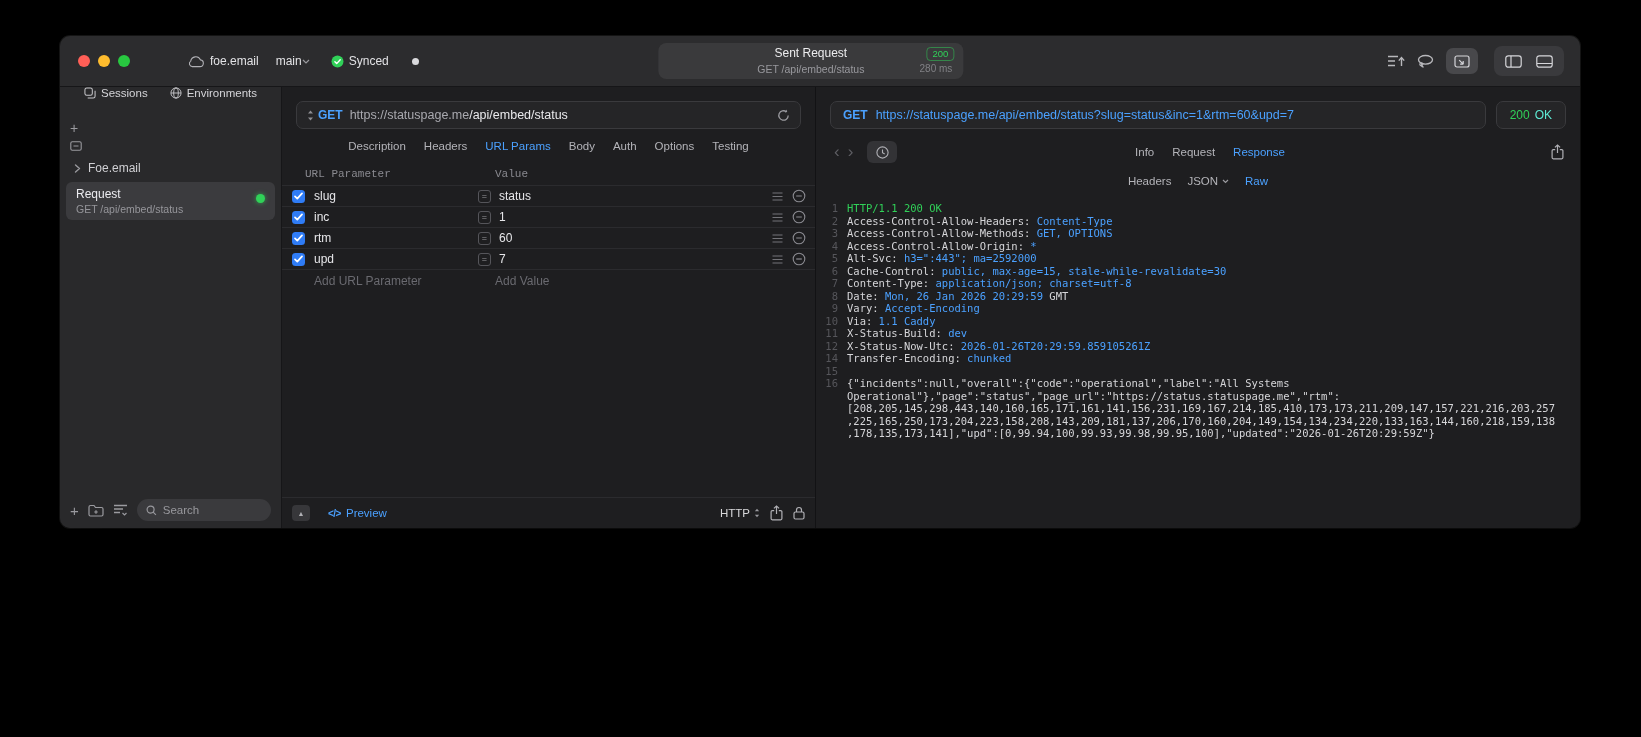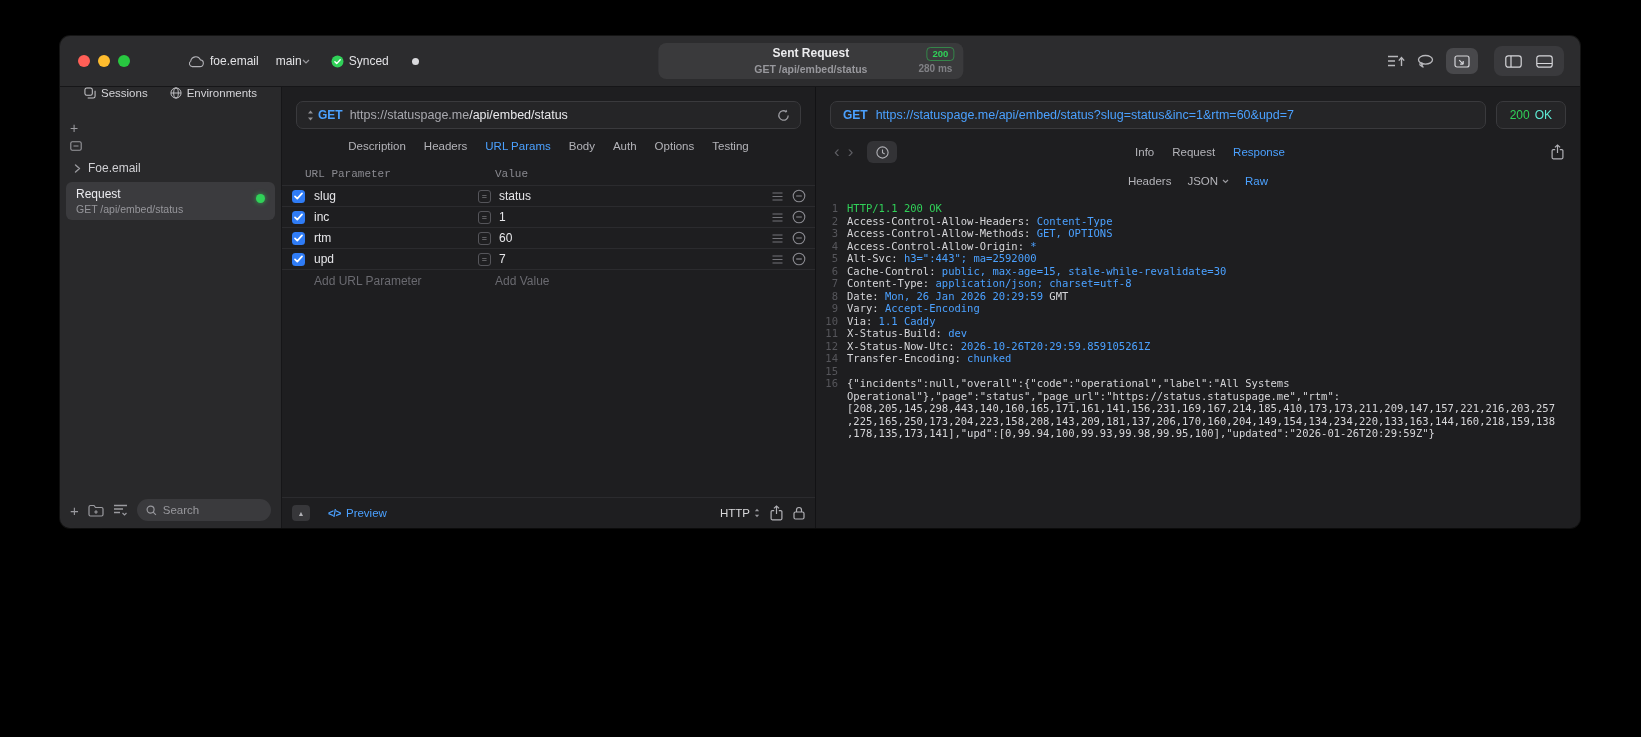--- a/index.html
+++ b/index.html
@@ -19,21 +19,21 @@
   .tl{width:12px;height:12px;border-radius:50%;display:inline-block;}
   .tl.red{background:#ff5f57}.tl.yellow{background:#febc2e}.tl.green{background:#28c840}
   .project{display:flex;align-items:center;gap:7px;margin-left:58px;color:#e2e2e5;font-size:12px;}
   .proj-group{display:flex;align-items:center;gap:5px;cursor:default;}
   .branch{display:flex;align-items:center;gap:0;margin-left:10px;}
   .synced{display:flex;align-items:center;gap:5px;margin-left:14px;}
   .unsaved-dot{width:7px;height:7px;border-radius:50%;background:#d9d9dc;margin-left:16px;}
   .capsule{
     position:absolute;left:50%;top:7px;transform:translateX(-53%);
     width:305px;height:36px;box-sizing:border-box;background:#3a3a3c;border-radius:8px;
-    padding:3px 9px;display:flex;flex-direction:column;justify-content:center;gap:1px;font-weight:bold;
+    padding:3px 9px;display:flex;flex-direction:column;justify-content:center;gap:1px;
   }
   .cap-row{position:relative;display:flex;justify-content:center;align-items:center;height:15px;}
   .cap-title{font-size:12px;color:#ececee;}
   .badge-200{
     position:absolute;right:0;top:1px;color:#30d158;border:1px solid rgba(48,209,88,.5);
     border-radius:4px;font-size:9.5px;line-height:12px;padding:0 5px;
   }
   .cap-sub{font-size:10.5px;color:#98989d;}
   .cap-ms{position:absolute;right:2px;font-size:10px;color:#808085;}
   .tb-icons{position:absolute;right:16px;top:0;height:50px;display:flex;align-items:center;gap:12px;}
@@ -562,21 +562,21 @@
           <div class="code-line">
             <span class="gutter">10</span>
             <span class="code-content"><span class="seg-plain">Via: </span><span class="seg-blue">1.1 Caddy</span></span>
           </div>
           <div class="code-line">
             <span class="gutter">11</span>
             <span class="code-content"><span class="seg-plain">X-Status-Build: </span><span class="seg-blue">dev</span></span>
           </div>
           <div class="code-line">
             <span class="gutter">12</span>
-            <span class="code-content"><span class="seg-plain">X-Status-Now-Utc: </span><span class="seg-blue">2026-10-26T20:29:59.859105261Z</span></span>
+            <span class="code-content"><span class="seg-plain">X-Status-Now-Utc: </span><span class="seg-blue">2026-01-26T20:29:59.859105261Z</span></span>
           </div>
           <div class="code-line">
             <span class="gutter">14</span>
             <span class="code-content"><span class="seg-plain">Transfer-Encoding: </span><span class="seg-blue">chunked</span></span>
           </div>
           <div class="code-line">
             <span class="gutter">15</span>
             <span class="code-content"></span>
           </div>
           <div class="code-line">

